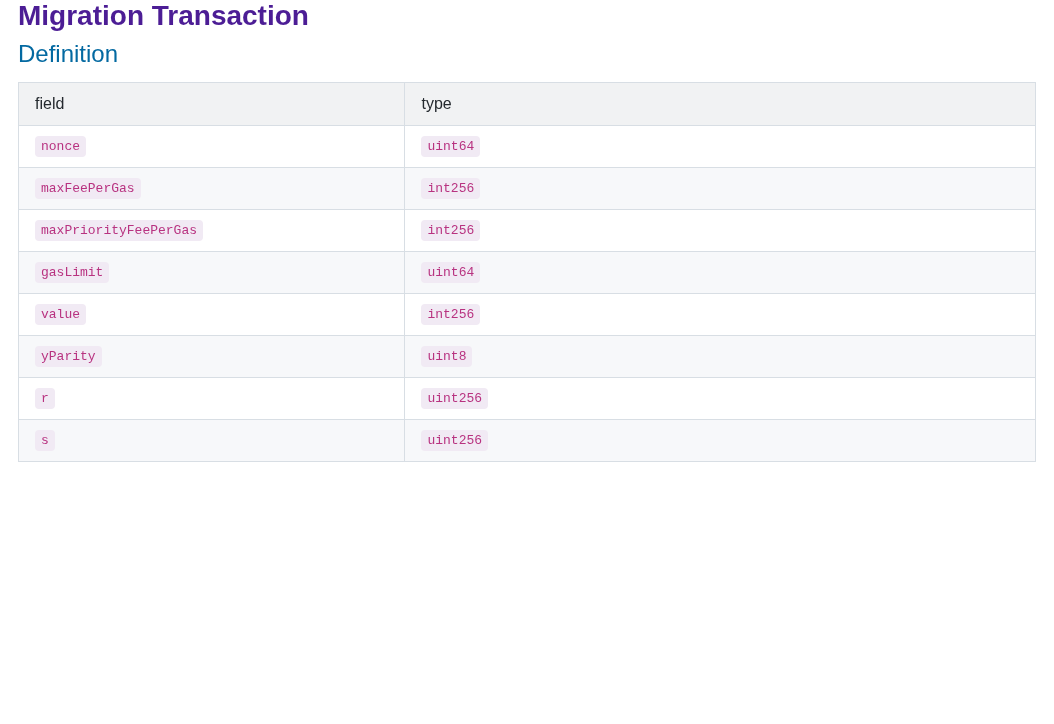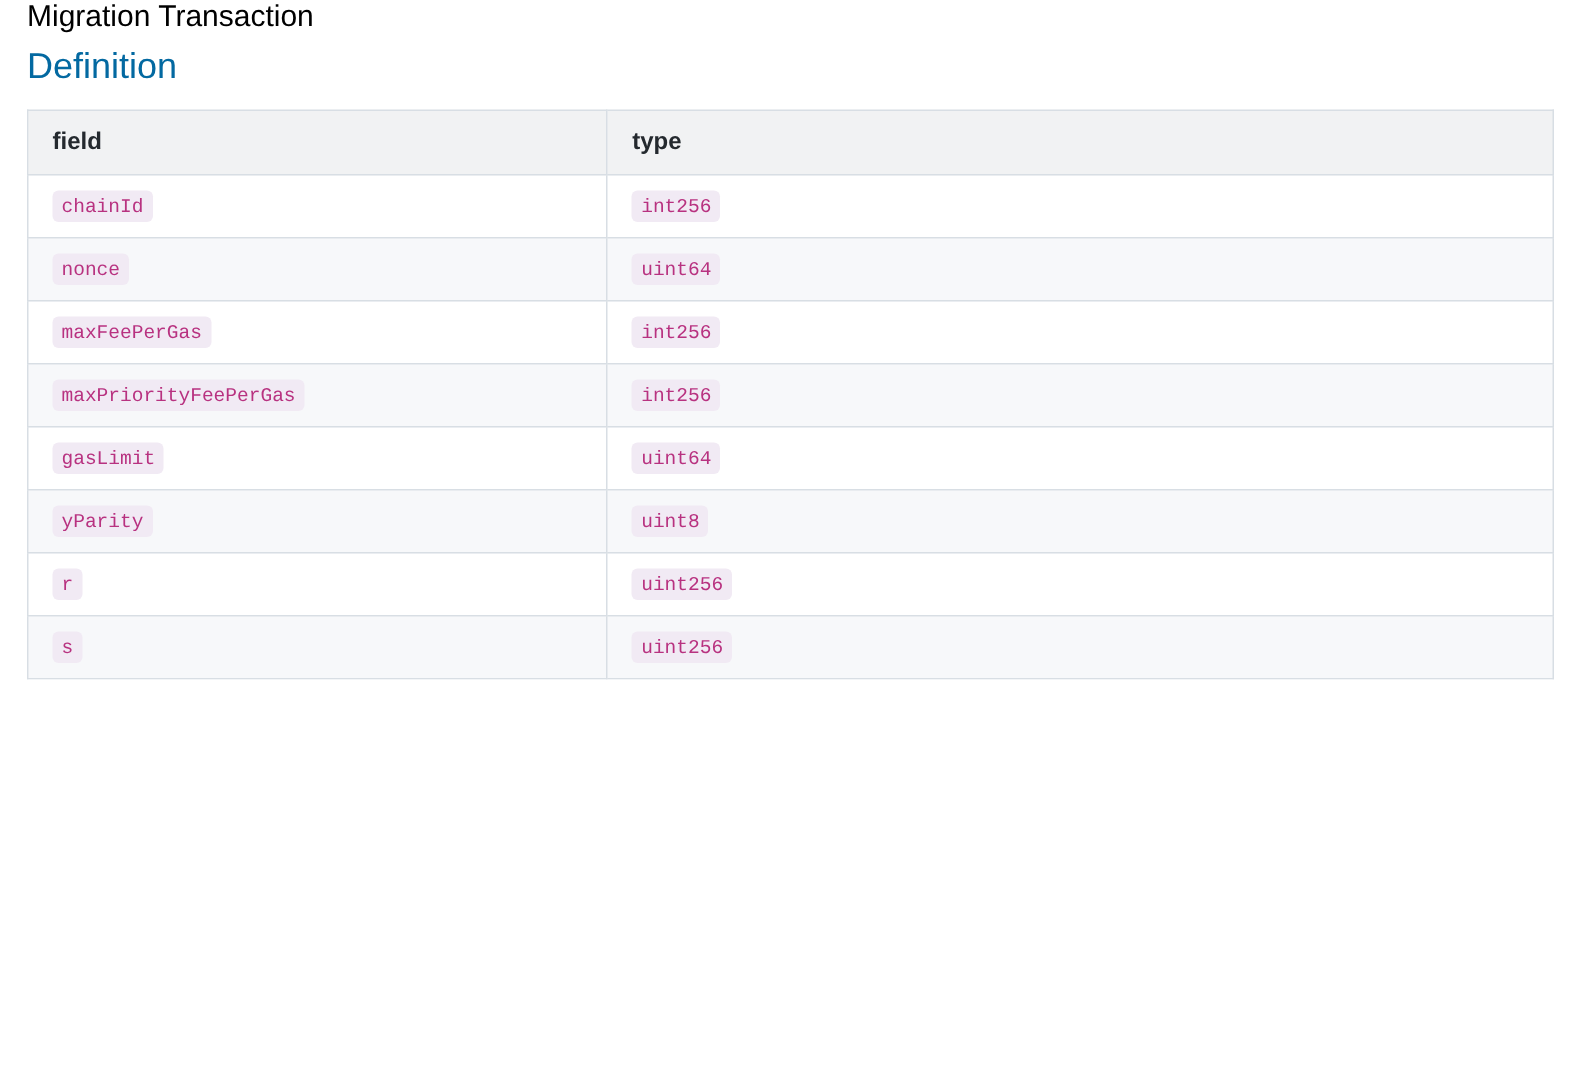--- a/index.html
+++ b/index.html
@@ -7,42 +7,42 @@
       padding: 0;
       box-sizing: border-box;
     }
     body {
       font-family: -apple-system, BlinkMacSystemFont, "Segoe UI", Helvetica, Arial, sans-serif;
       background: #ffffff;
       padding: 0 18px;
       color: #24292e;
     }
     h1 {
-      font-size: 20px;
-      font-weight: 400;
-      color: #000000;
+      font-size: 28px;
+      font-weight: 700;
+      color: #4c1d95;
       margin-bottom: 8px;
       margin-top: 0;
     }
     h2 {
       font-size: 24px;
       font-weight: 400;
       color: #0369a1;
       margin-bottom: 14px;
     }
     table {
       width: 100%;
       border-collapse: collapse;
       border: 1px solid #d8dee4;
     }
     thead th {
       background: #f1f2f3;
       text-align: left;
       padding: 12px 16px;
-      font-weight: 700;
+      font-weight: 400;
       font-size: 16px;
       color: #24292e;
       border: 1px solid #d8dee4;
     }
     tbody td {
       padding: 10px 16px;
       border: 1px solid #d8dee4;
       font-size: 14px;
     }
     tbody tr:nth-child(even) td {
@@ -71,41 +71,41 @@
 <h2>Definition</h2>
 
 <table>
   <thead>
     <tr>
       <th>field</th>
       <th>type</th>
     </tr>
   </thead>
   <tbody id="table-body">
-  <tr>
-        <td><code>chainId</code></td>
-        <td><code>int256</code></td>
-      </tr>
       <tr>
         <td><code>nonce</code></td>
         <td><code>uint64</code></td>
       </tr>
       <tr>
         <td><code>maxFeePerGas</code></td>
         <td><code>int256</code></td>
       </tr>
       <tr>
         <td><code>maxPriorityFeePerGas</code></td>
         <td><code>int256</code></td>
       </tr>
       <tr>
         <td><code>gasLimit</code></td>
         <td><code>uint64</code></td>
       </tr>
       <tr>
+        <td><code>value</code></td>
+        <td><code>int256</code></td>
+      </tr>
+      <tr>
         <td><code>yParity</code></td>
         <td><code>uint8</code></td>
       </tr>
       <tr>
         <td><code>r</code></td>
         <td><code>uint256</code></td>
       </tr>
       <tr>
         <td><code>s</code></td>
         <td><code>uint256</code></td>

